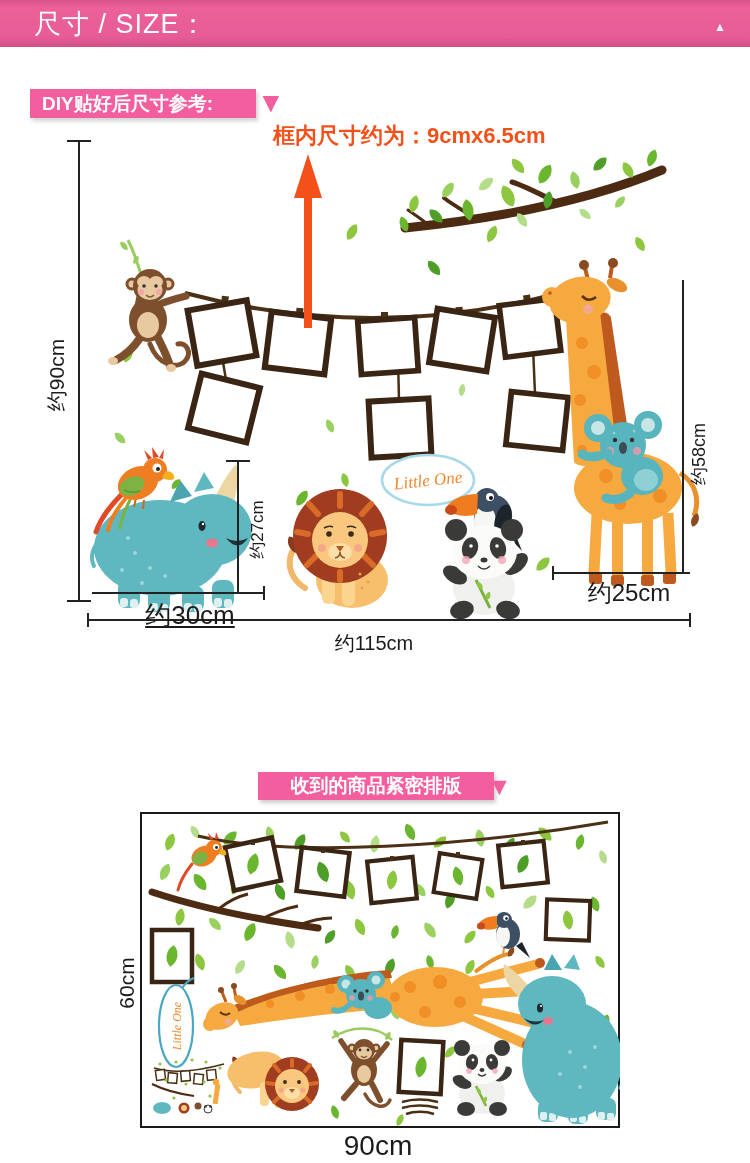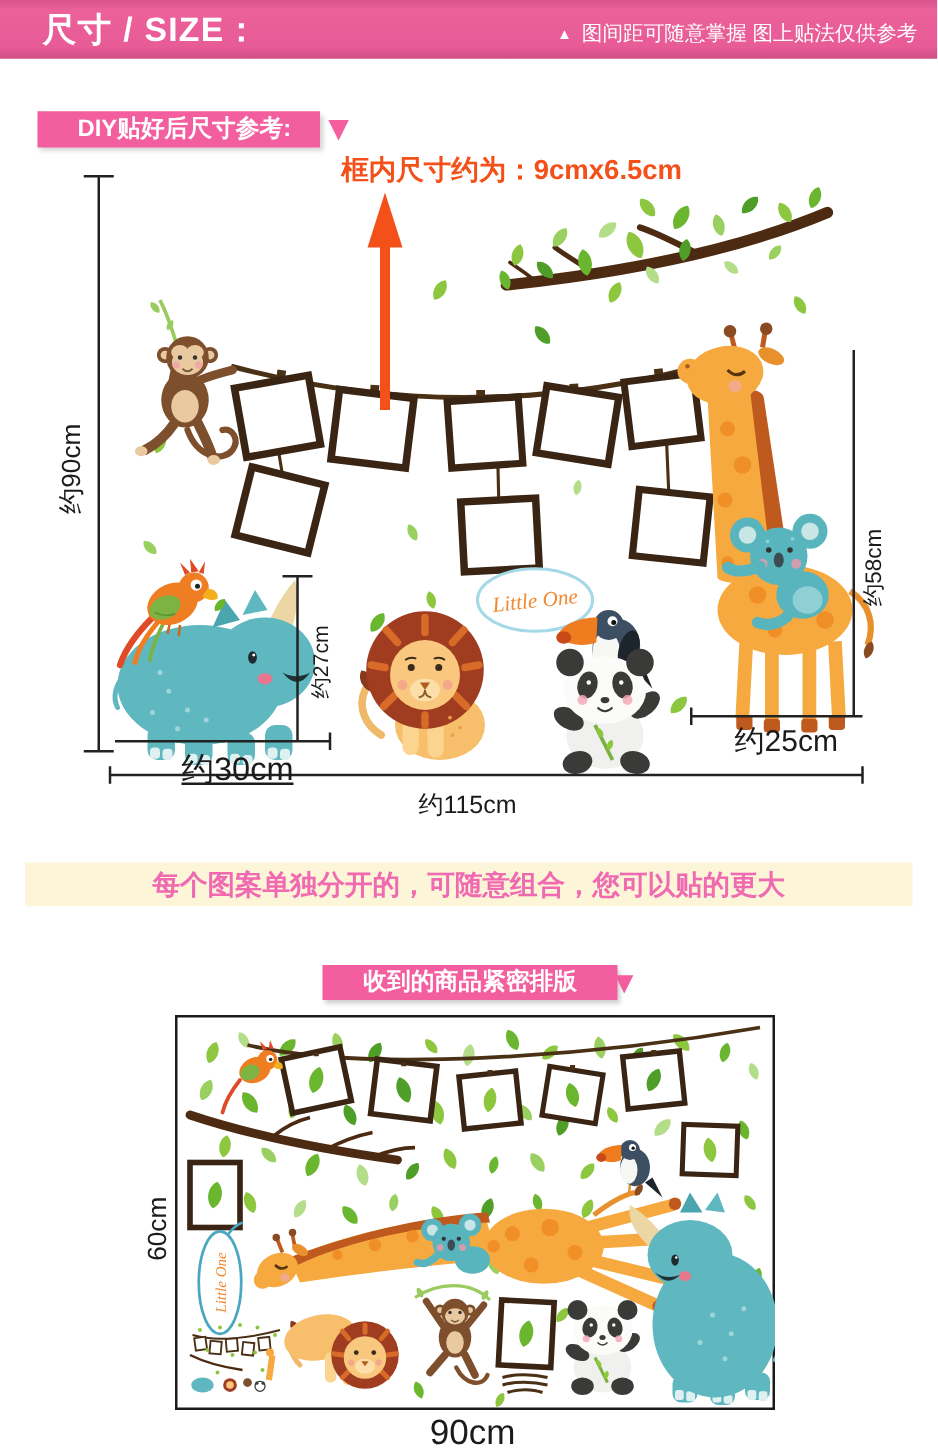--- a/index.html
+++ b/index.html
@@ -2,27 +2,27 @@
 <html><head>
 <meta charset="utf-8">
 <style>
   html,body{margin:0;padding:0;background:#fff;}
   .page{position:relative;width:750px;height:1163px;background:#fff;overflow:hidden;
         font-family:"Liberation Sans", sans-serif;}
   
   .hdr{position:absolute;left:0;top:0;width:750px;height:47px;
        background:linear-gradient(#d9548c,#ec6199 18%,#e75b97 80%,#cf4e85);
        display:flex;align-items:center;}
-  .hdr-title{color:#fff;font-size:27px;font-weight:bold;margin-left:34px;letter-spacing:1px;}
+  .hdr-title{color:#fff;font-size:27px;font-weight:normal;margin-left:34px;letter-spacing:1px;}
   .hdr-note{position:absolute;right:16px;top:0;height:47px;display:flex;align-items:center;
             color:#fff;font-size:16.5px;padding-top:6px;box-sizing:border-box;}
   .hdr-tri{font-size:12px;margin-right:8px;color:#fff;}
   
   .diy{position:absolute;left:30px;top:89px;width:226px;height:29px;background:#f35f9e;
-       color:#fff;font-size:19px;font-weight:bold;line-height:29px;padding-left:32px;
+       color:#fff;font-size:19px;font-weight:bold;line-height:29px;padding-left:12px;
        box-sizing:border-box;box-shadow:2px 3px 4px rgba(0,0,0,.18);}
   .tri-pink{position:absolute;color:#f35f9e;font-size:28px;line-height:28px;}
   .tri-1{left:257px;top:89px;}
   .tri-2{left:487px;top:772px;font-size:25px;}
   .framenote{position:absolute;left:273px;top:121px;color:#f4511a;font-size:22px;font-weight:bold;}
   
   .dim{position:absolute;color:#1b1b1b;text-align:center;font-weight:500;}
   .rot{transform:rotate(-90deg);}
   .d90 {left:-3px;top:361px;width:120px;font-size:21px;}
   .d58 {left:649px;top:442px;width:100px;font-size:18px;}
@@ -44,21 +44,20 @@
 </style>
 </head>
 <body>
 
 <div class="page">
 
   <div class="hdr">
     <span class="hdr-title">尺寸 / SIZE：</span>
     <span class="hdr-note">
       <span class="hdr-tri">▲</span>
-      <span>图间距可随意掌握 图上贴法仅供参考</span>
     </span>
   </div>
 
   <div class="diy">DIY贴好后尺寸参考:</div>
   <span class="tri-pink tri-1">▼</span>
   <div class="framenote">框内尺寸约为：9cmx6.5cm</div>
 
   <svg class="svg-main" width="750" height="552" viewBox="0 0 750 552">
     <defs>
       <path id="lf" d="M0,-9 C6,-5 6,5 0,9 C-6,5 -6,-5 0,-9 Z"></path>
@@ -359,21 +358,20 @@
     </g>
   </svg>
 
   <div class="dim rot d90">约90cm</div>
   <div class="dim rot d58">约58cm</div>
   <div class="dim rot d27">约27cm</div>
   <div class="dim d30">约30cm</div>
   <div class="dim d25">约25cm</div>
   <div class="dim d115">约115cm</div>
 
-  <div class="banner">每个图案单独分开的，可随意组合，您可以贴的更大</div>
 
   <div class="ribbon">收到的商品紧密排版</div>
   <span class="tri-pink tri-2">▼</span>
 
   <svg class="svg-pack" width="480" height="316" viewBox="0 0 480 316">
     <defs>
       <path id="lf2" d="M0,-9 C6,-5 6,5 0,9 C-6,5 -6,-5 0,-9 Z"></path>
       <g id="fr2">
           <rect x="-24" y="-22" width="48" height="44" fill="#fff" stroke="#3a2514" stroke-width="4.5"></rect>
         </g>

